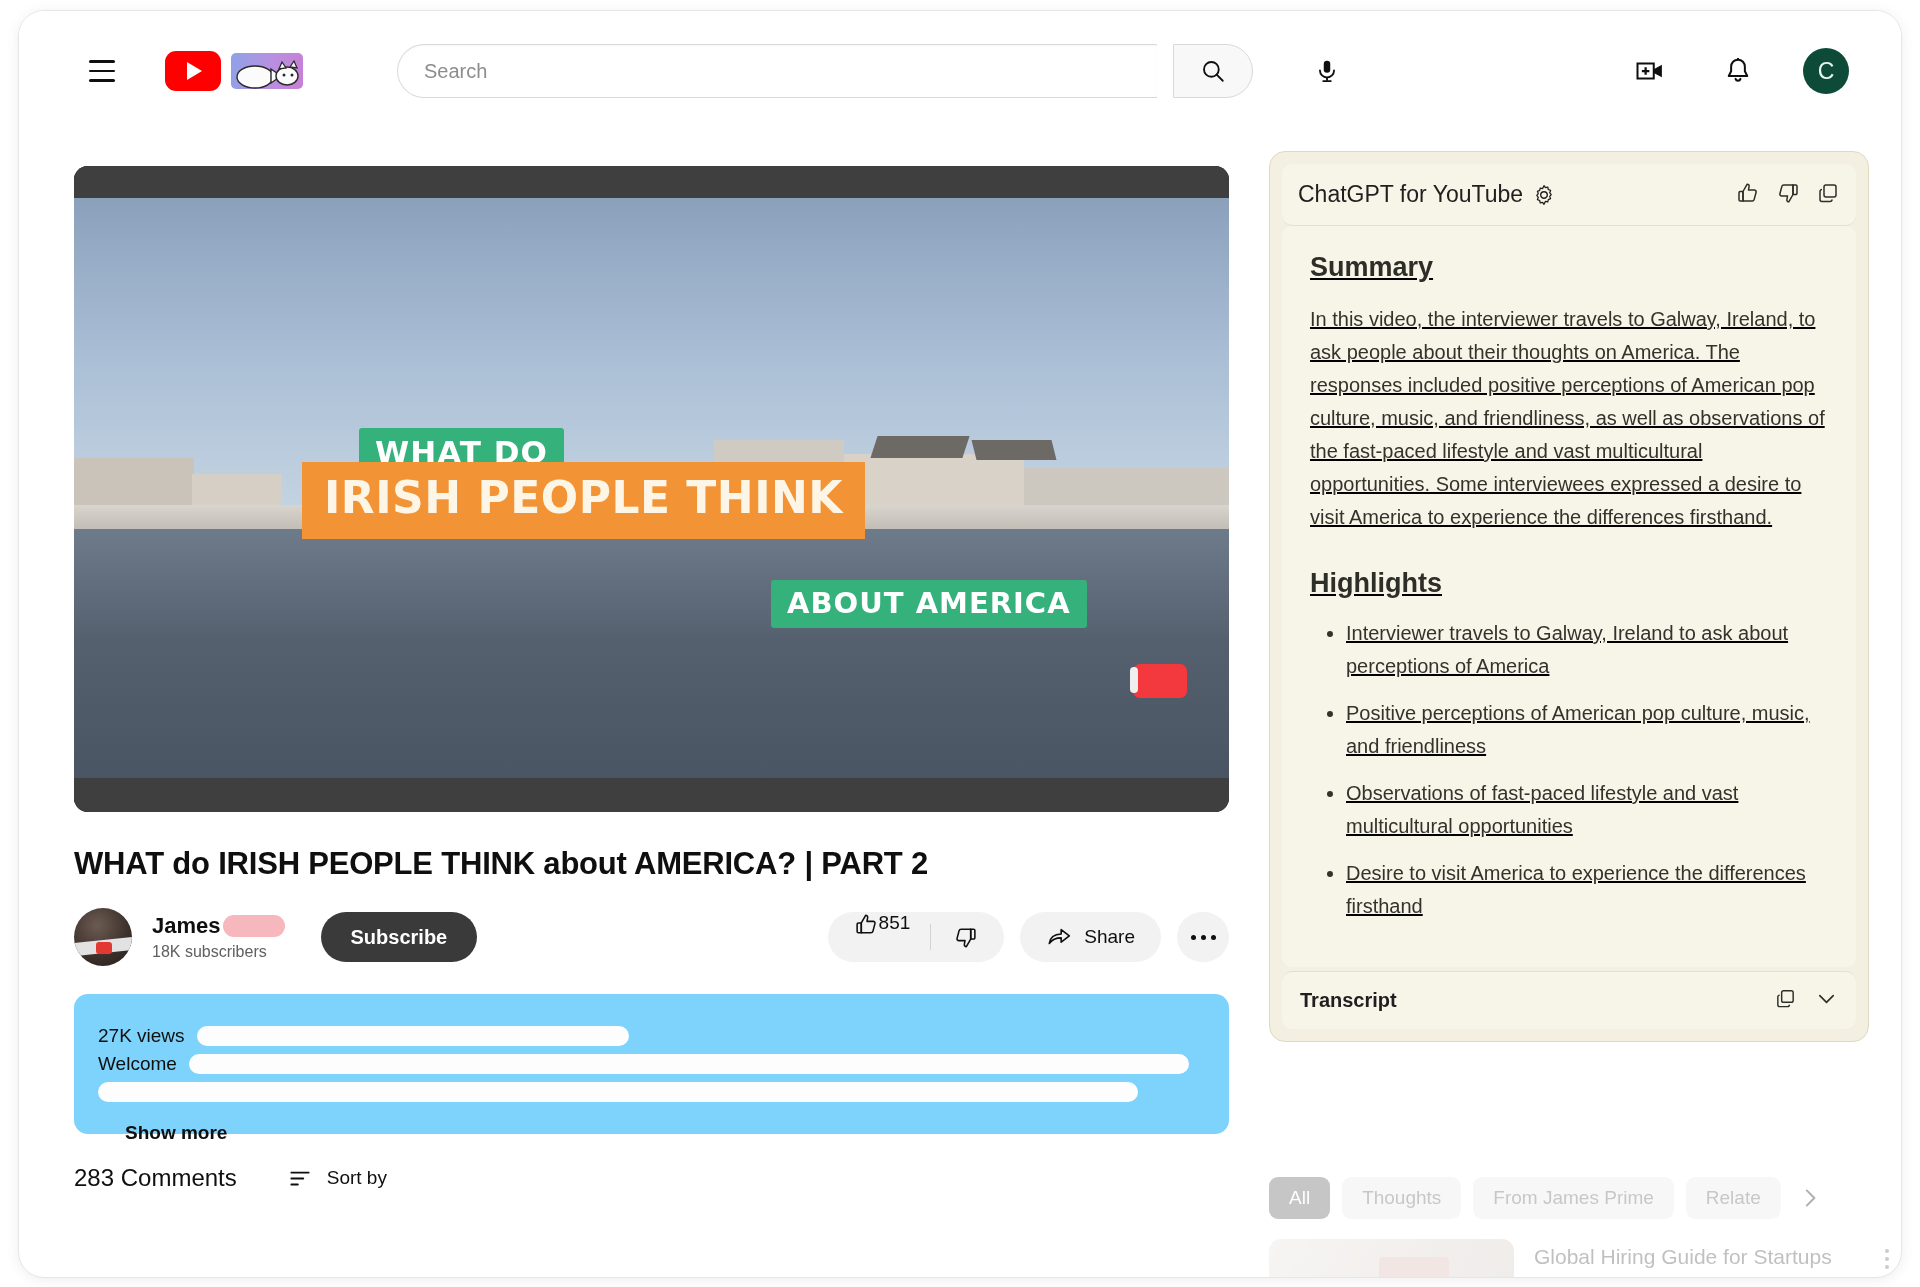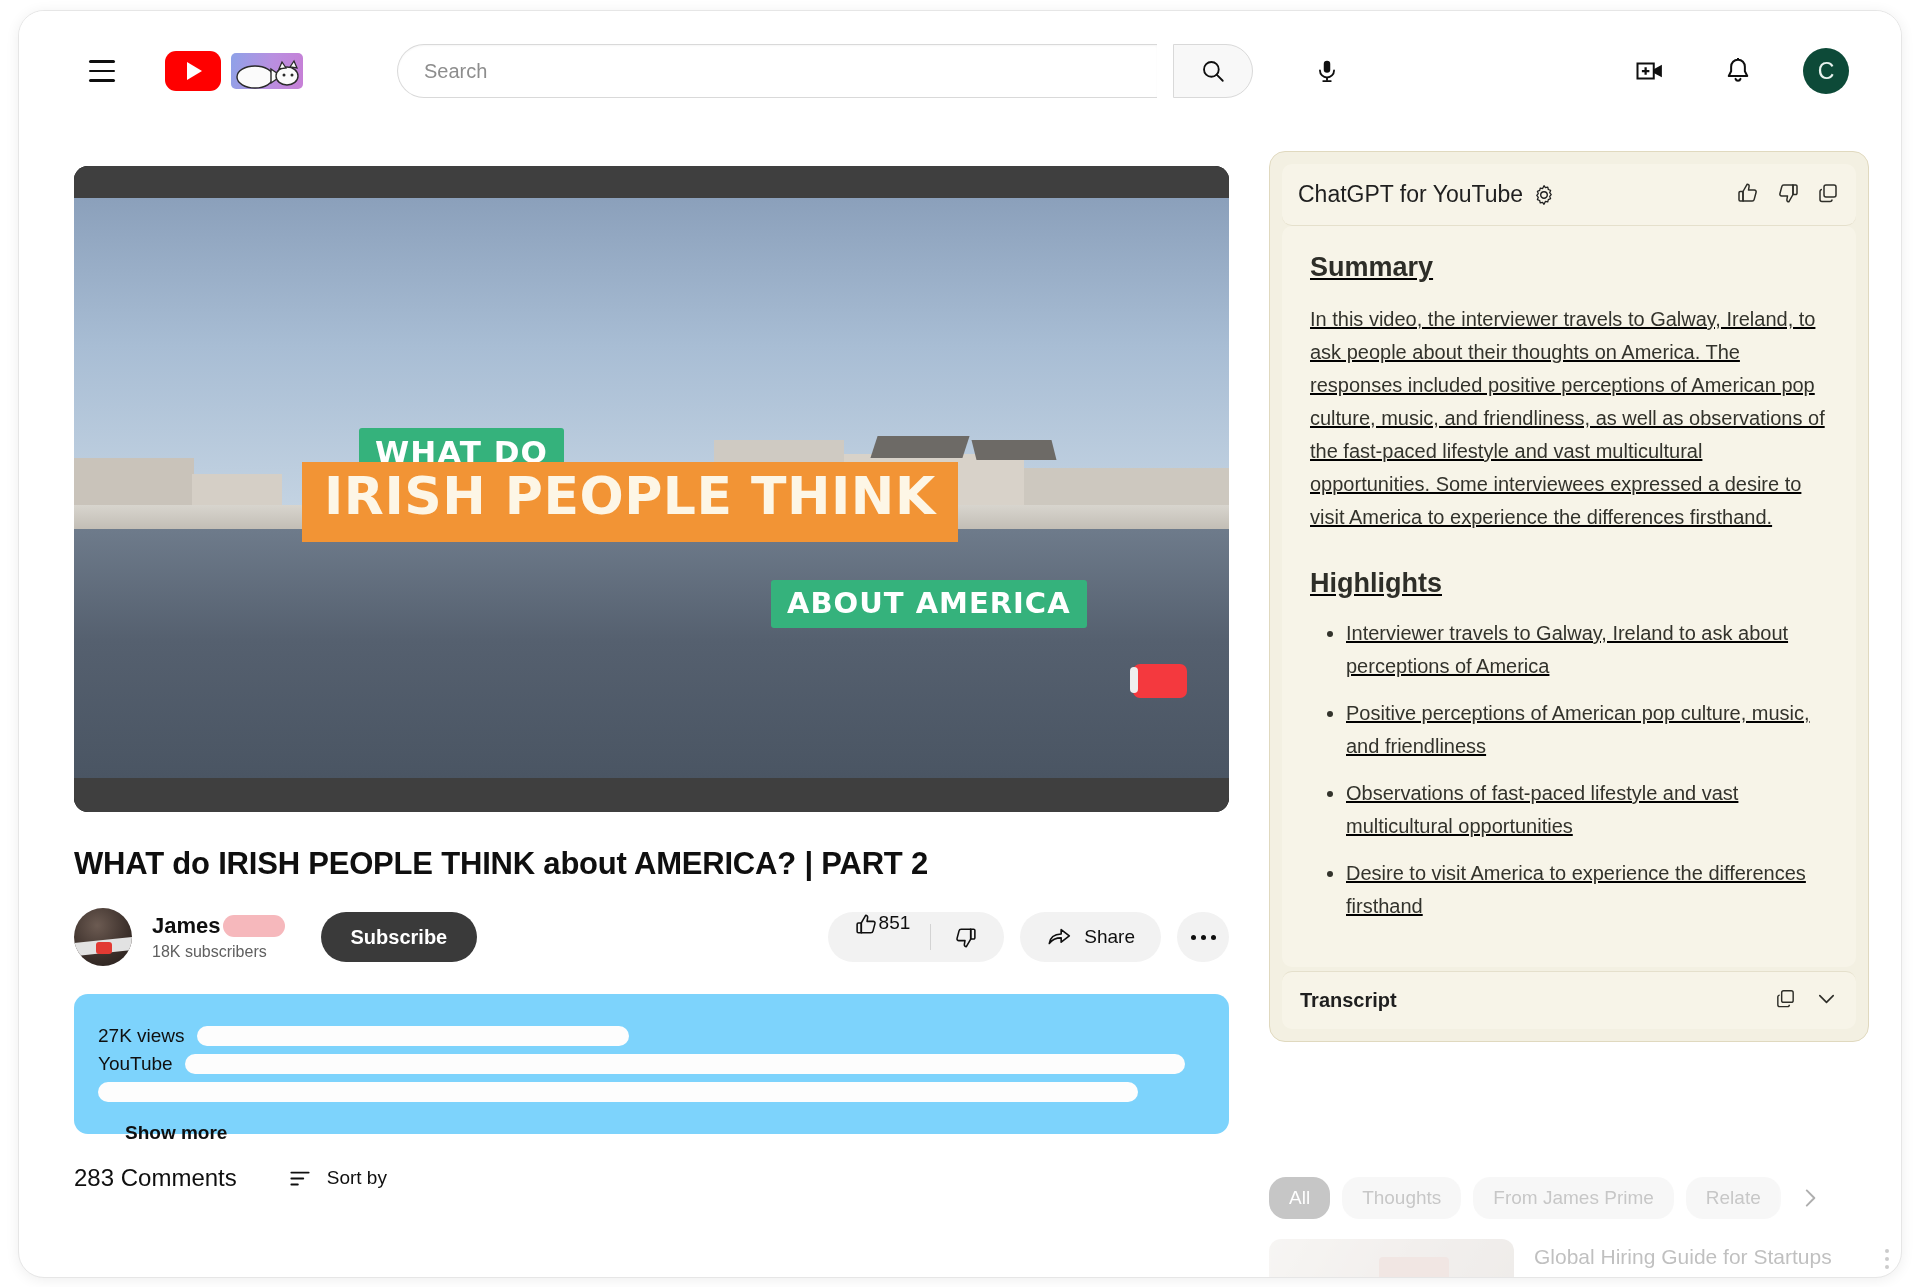--- a/index.html
+++ b/index.html
@@ -113,22 +113,22 @@
   .ov-top {
     position: absolute; left: 285px; top: 262px;
     background: #35b27c; color: #fff;
     font-size: 31px; font-weight: 700; letter-spacing: 1px;
     padding: 6px 16px 8px 16px; border-radius: 3px;
     font-family: "DejaVu Sans", sans-serif;
   }
   .ov-mid {
     position: absolute; left: 228px; top: 296px;
     background: #f29435; color: #fdf6e6;
-    font-size: 52px; font-weight: 700; letter-spacing: 0.5px;
-    padding: 4px 22px 16px 22px;
+    font-size: 44px; font-weight: 700; letter-spacing: 0.5px;
+    padding: 10px 22px 16px 22px;
     font-family: "DejaVu Sans", sans-serif;
     white-space: nowrap;
   }
   .ov-bot {
     position: absolute; left: 697px; top: 414px;
     background: #35b27c; color: #fff;
     font-size: 29px; font-weight: 700; letter-spacing: 1px;
     padding: 6px 16px 8px 16px; border-radius: 3px;
     font-family: "DejaVu Sans", sans-serif;
   }
@@ -216,21 +216,21 @@
     background: #f7f4e8; border-radius: 10px; margin-top: 4px;
     height: 58px; display: flex; align-items: center; padding: 0 18px;
     border-top: 1px solid #e5e0cc;
   }
   .transcript-label { font-size: 20px; font-weight: 700; color: #1f1f1f; }
   .tr-icons { margin-left: auto; display: flex; align-items: center; gap: 18px; }
 
   
   .chips { position: absolute; left: 1250px; top: 1046px; width: 620px; display: flex; align-items: center; gap: 12px; }
   .chip {
-    background: #f2f2f2; color: #9a9a9a; border-radius: 17px;
+    background: #f2f2f2; color: #9a9a9a; border-radius: 9px;
     height: 42px; padding: 0 20px; display: flex; align-items: center;
     font-size: 19px; white-space: nowrap; cursor: pointer; opacity: .55;
   }
   .chip.active { background: #b3b3b3; color: #ffffff; opacity: .75; }
   .chip-next { width: 34px; height: 42px; display: flex; align-items: center; justify-content: center; cursor: pointer; opacity:.5; }
 
   
   .suggestion { position: absolute; left: 1250px; top: 1108px; width: 620px; display: flex; gap: 20px; opacity: .35; }
   .sg-thumb { width: 245px; height: 140px; border-radius: 12px;
     background: linear-gradient(120deg,#e9e4df 0%, #dcd4ce 45%, #cfc6c0 100%); flex: none; position: relative; overflow: hidden; }
@@ -386,21 +386,21 @@
           </div>
         </div>
       </div>
 
       <div class="desc-box">
         <div class="desc-line">
           <div class="desc-label">27K views</div>
           <div class="redact-white" style="width:432px;"></div>
         </div>
         <div class="desc-line">
-          <div class="desc-label">YouTube</div>
+          <div class="desc-label">Welcome</div>
           <div class="redact-white" style="width:1000px;"></div>
         </div>
         <div class="desc-line">
           <div class="redact-white" style="width:1040px;margin-left:0;"></div>
         </div>
         <div class="show-more">Show more</div>
       </div>
 
       <div class="comments-row">
         <div class="comment-count">283 Comments</div>

